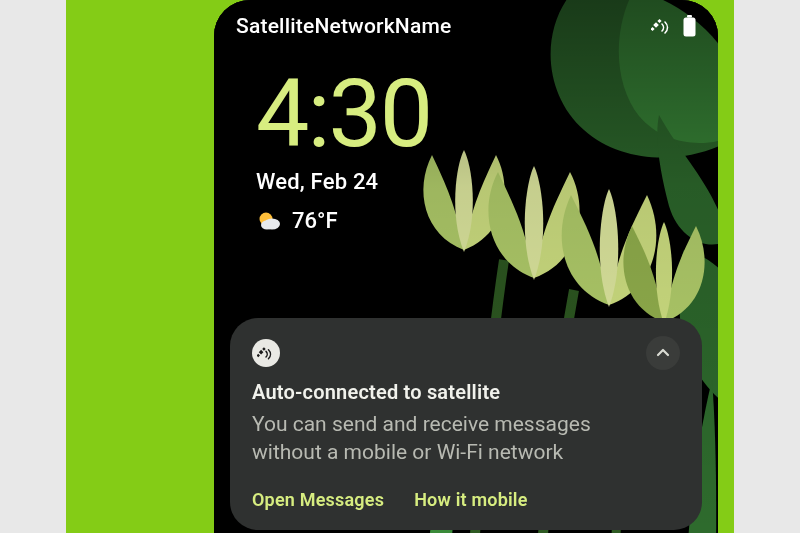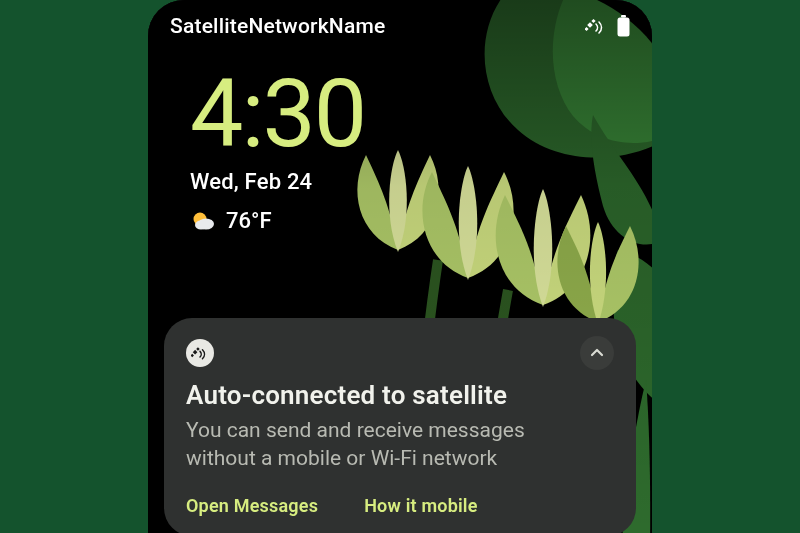--- a/index.html
+++ b/index.html
@@ -14,21 +14,21 @@
     --stem:#3a5e2a;
   }
   *{box-sizing:border-box;margin:0;padding:0;font-family:"Roboto","Helvetica Neue",Arial,sans-serif;}
   body{
     width:800px;height:533px;
     background:#e8e8e8;
     display:flex;align-items:flex-start;justify-content:center;
     overflow:hidden;
   }
   .stage{
-    width:800px;height:533px;position:relative;background:#14532d;overflow:hidden;
+    width:668px;height:533px;position:relative;background:#84cc16;overflow:hidden;
   }
   .phone{
     position:absolute;left:148px;top:0;
     width:504px;height:533px;
     background:#000;
     border-radius:36px 36px 0 0;
     overflow:hidden;
     box-shadow:0 0 0 3px #222 inset;
   }
   .wallpaper{position:absolute;inset:0;overflow:hidden;}
@@ -70,28 +70,28 @@
     width:28px;height:28px;border-radius:50%;
     background:#e9e9e4;display:flex;align-items:center;justify-content:center;flex:0 0 28px;
   }
   .notif-app-line{color:var(--card-muted);font-size:16px;display:flex;align-items:center;gap:8px;}
   .dot{width:4px;height:4px;border-radius:50%;background:var(--card-muted);display:inline-block;}
   .notif-expand{
     margin-left:auto;width:34px;height:34px;border-radius:50%;
     background:#3a3c3a;display:flex;align-items:center;justify-content:center;
   }
   .notif-title{
-    margin-top:10px;color:#f1f2ec;font-size:26px;font-weight:600;letter-spacing:.2px;
+    margin-top:10px;color:#f1f2ec;font-size:20px;font-weight:600;letter-spacing:.2px;
   }
   .notif-body{
     margin-top:6px;color:var(--card-muted);font-size:21px;line-height:1.35;
     max-width:92%;
   }
   .notif-actions{
-    margin-top:22px;display:flex;gap:46px;
+    margin-top:22px;display:flex;gap:30px;
   }
   .notif-action{
     color:var(--accent);font-size:18px;font-weight:600;cursor:pointer;
     letter-spacing:.2px;
   }
 </style>
 </head>
 <body>
 
 <div class="stage">

